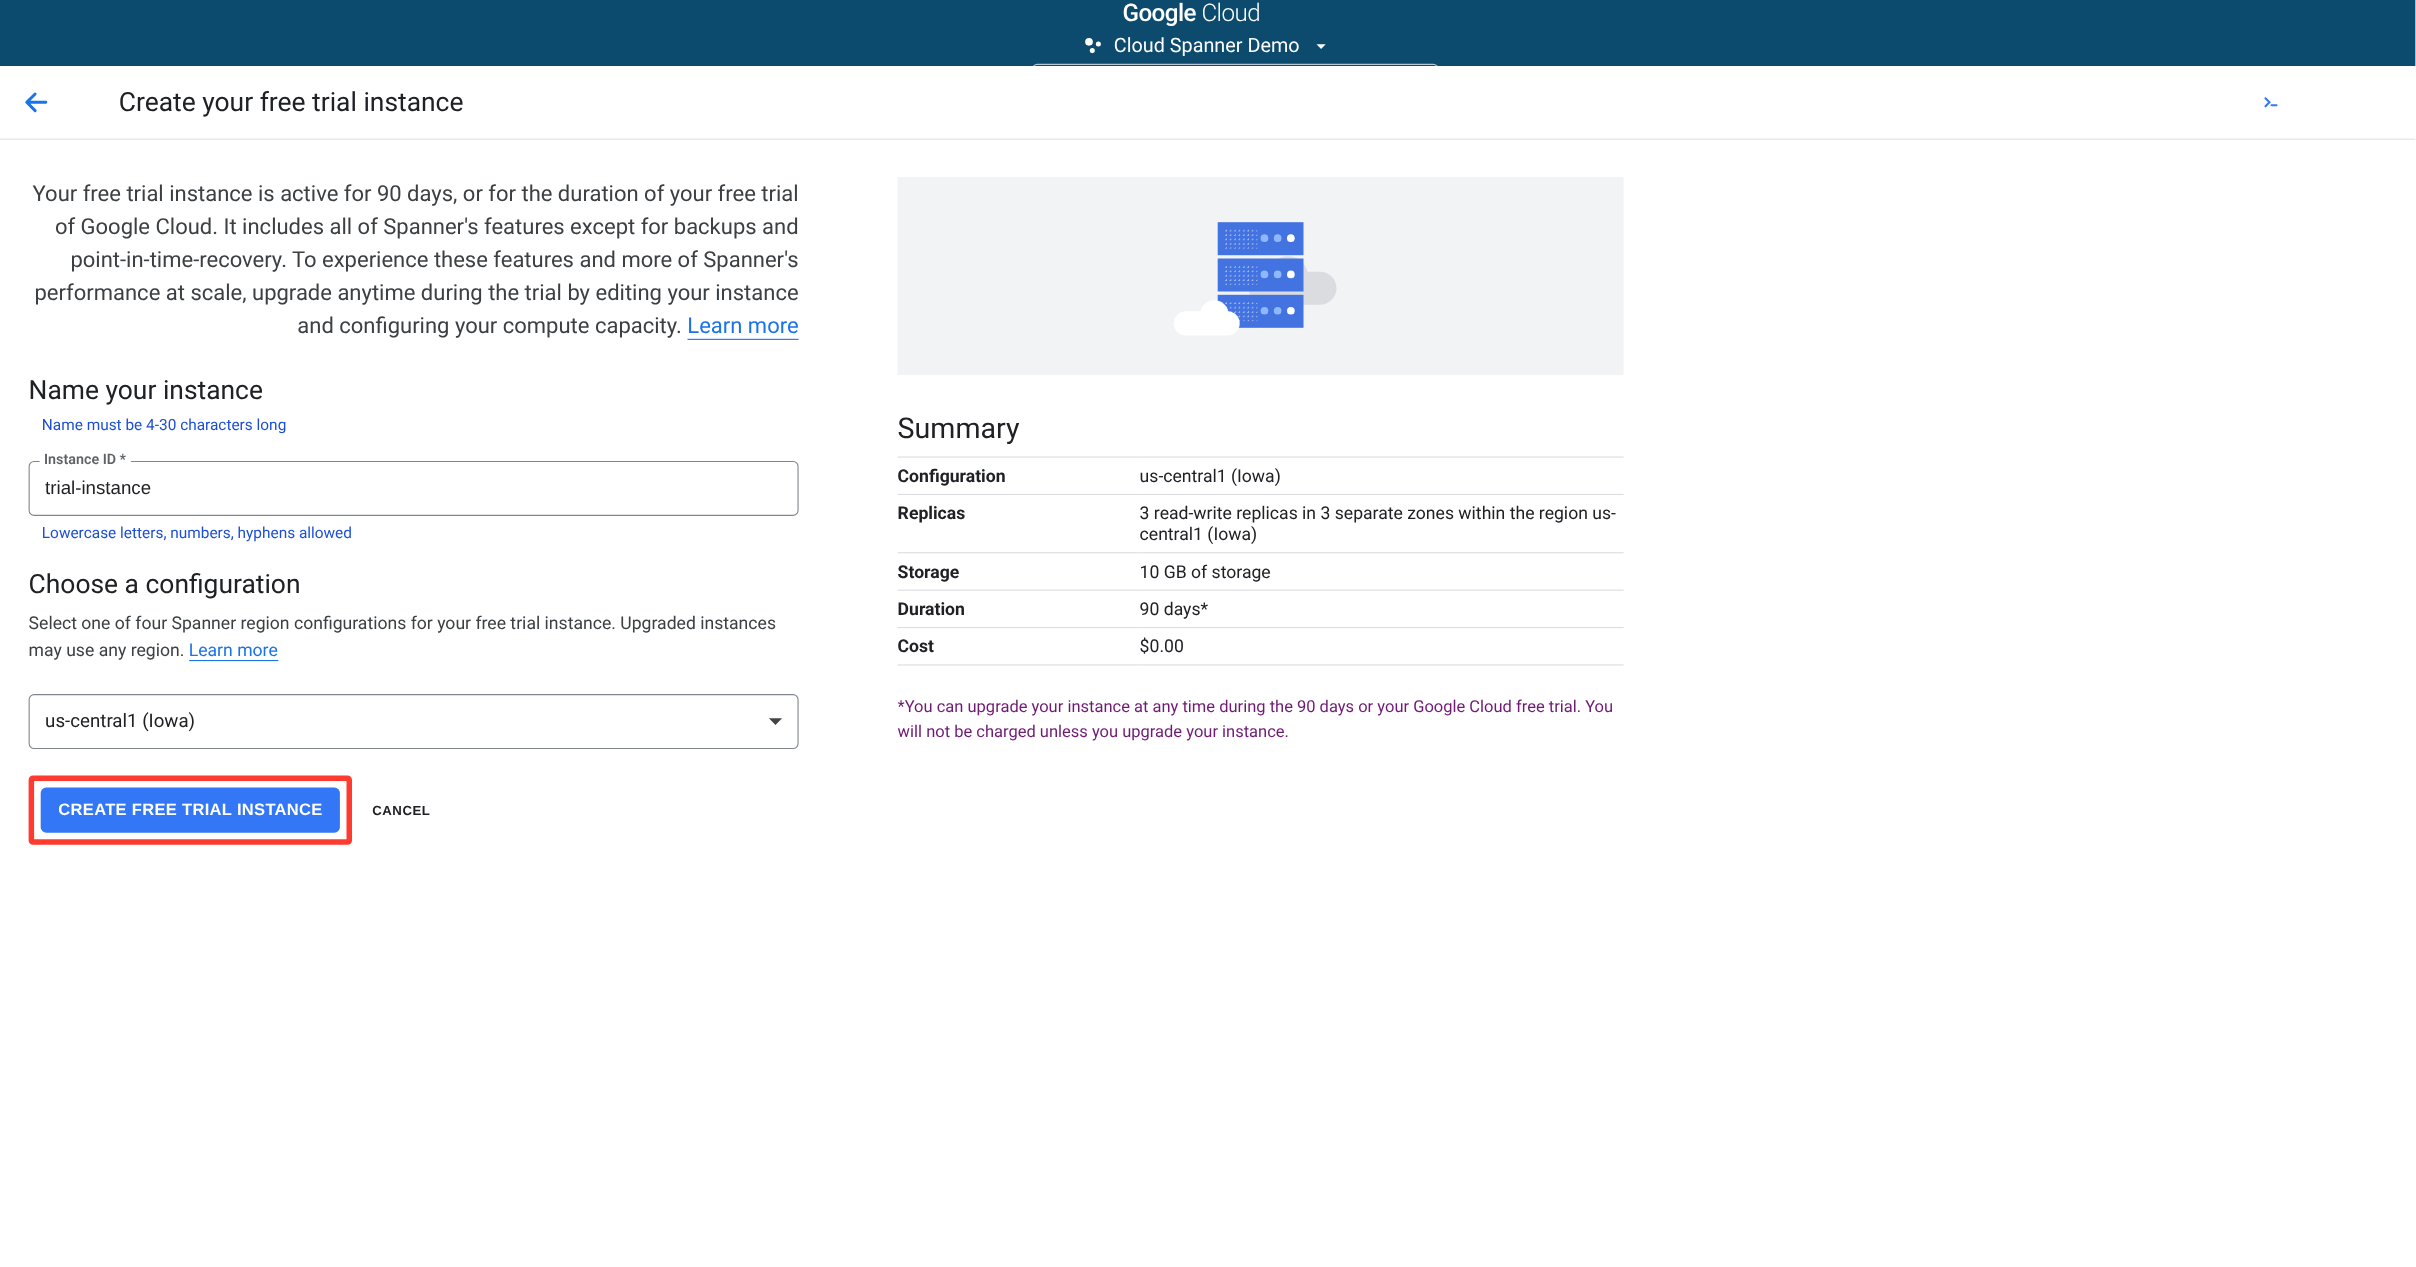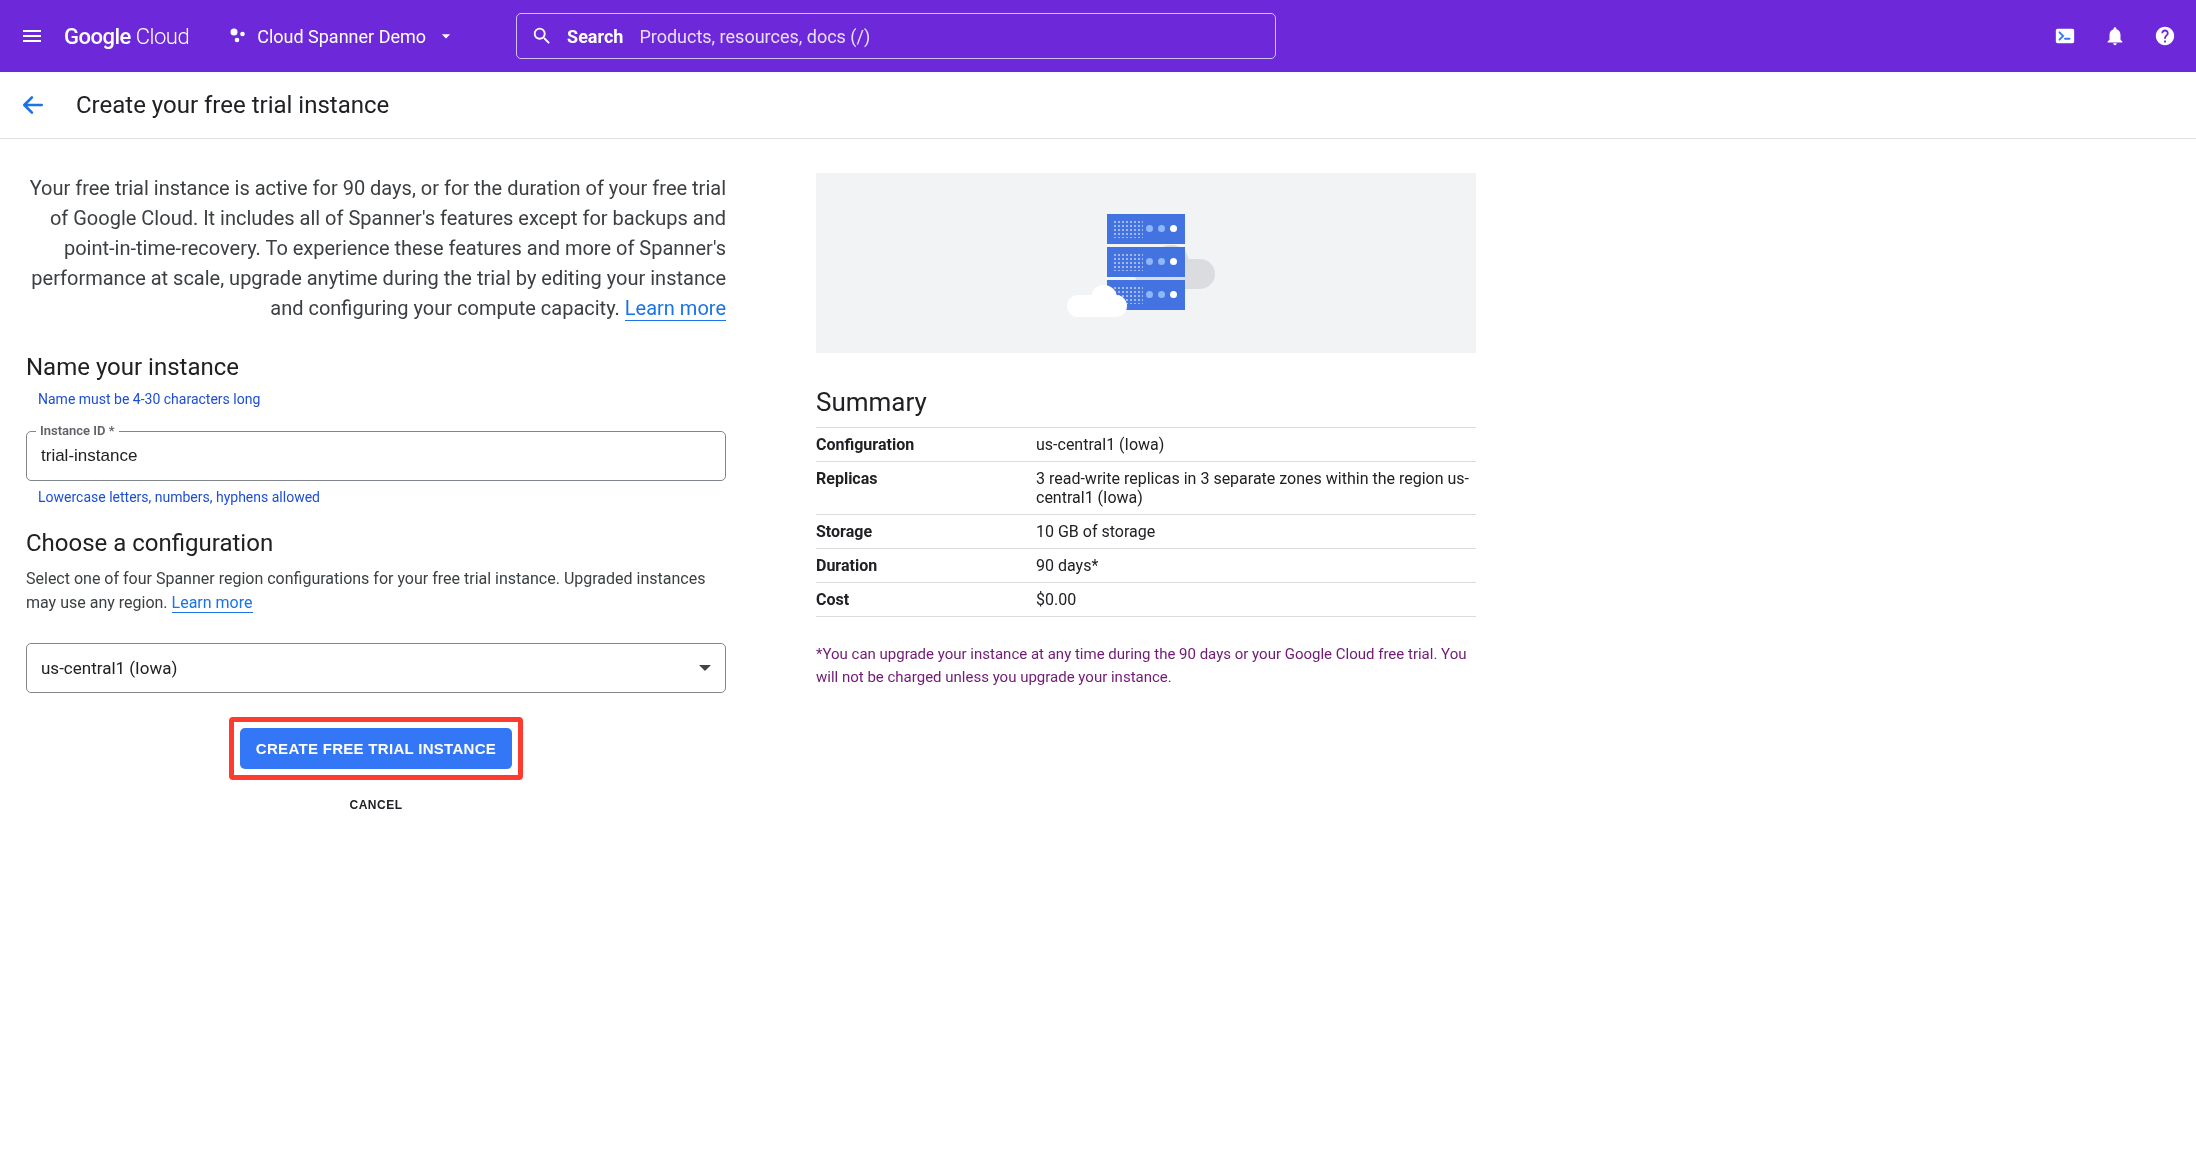--- a/index.html
+++ b/index.html
@@ -1,36 +1,36 @@
 <!DOCTYPE html>
 <html><head>
 <meta charset="utf-8">
 <style>
   * { box-sizing: border-box; margin: 0; padding: 0; }
   body { font-family: 'Google Sans', Roboto, Arial, sans-serif; font-size: 14px; color: #202124; background: #fff; }
   
   
-  .topbar { background: #6d28d9; height: 72px; display: flex; align-items: center; padding: 0 20px; color: #fff; }
+  .topbar { background: #0c4a6e; height: 60px; display: flex; align-items: center; padding: 0 20px; color: #fff; flex-direction: column; }
   .menu-icon { width: 24px; height: 24px; cursor: pointer; margin-right: 20px; }
   .logo { display: flex; align-items: center; margin-right: 30px; }
   .logo-text { font-size: 22px; letter-spacing: -0.5px; }
   .logo-text .bold { font-weight: 500; }
   .project-selector { display: flex; align-items: center; cursor: pointer; padding: 6px 10px; border-radius: 4px; }
   .project-dots { margin-right: 10px; }
   .project-name { font-size: 18px; font-weight: 400; margin-right: 10px; }
   .chevron-down { width: 20px; height: 20px; }
   .searchbox { flex: 1; max-width: 760px; margin-left: 50px; height: 46px; border: 1px solid rgba(255,255,255,0.7); border-radius: 5px; display: flex; align-items: center; padding: 0 14px; }
   .searchbox .search-icon { width: 22px; height: 22px; margin-right: 14px; }
   .searchbox .search-label { font-weight: 700; font-size: 18px; margin-right: 16px; }
   .searchbox .search-placeholder { font-size: 18px; color: rgba(255,255,255,0.85); }
   .topbar-right { margin-left: auto; display: flex; align-items: center; gap: 28px; }
   .topbar-right .icon { width: 22px; height: 22px; cursor: pointer; }
   
   
-  .pagehead { height: 67px; display: flex; align-items: center; padding: 0 20px; border-bottom: 1px solid #e0e0e0; }
+  .pagehead { height: 67px; display: flex; align-items: center; padding: 0 20px; border-bottom: 1px solid #e0e0e0; gap: 32px; }
   .back-arrow { width: 26px; height: 26px; cursor: pointer; margin-right: 30px; color: #1a73e8; }
   .page-title { font-size: 24px; font-weight: 400; color: #202124; }
   
   
   .content { display: flex; padding: 34px 26px; gap: 90px; }
   .left-col { flex: 0 0 700px; }
   .right-col { flex: 1; max-width: 660px; }
   
   .intro-text { font-size: 20px; line-height: 1.5; color: #3c4043; margin-bottom: 30px; text-align: right; }
   .link { color: #1a73e8; text-decoration: none; border-bottom: 1px solid #1a73e8; cursor: pointer; }
@@ -40,21 +40,21 @@
   
   .field-wrap { position: relative; margin-bottom: 8px; }
   .field-label { position: absolute; top: -8px; left: 10px; background: #fff; padding: 0 4px; font-size: 13px; color: #5f6368; font-weight: 600; }
   .field-input { width: 100%; height: 50px; border: 1px solid #80868b; border-radius: 5px; padding: 0 14px; font-size: 17px; color: #202124; outline: none; }
   .field-help { font-size: 14px; color: #1d4ed8; margin: 8px 0 24px 12px; }
   
   .select-wrap { position: relative; margin-bottom: 24px; margin-top: 28px; }
   .select-input { width: 100%; height: 50px; border: 1px solid #80868b; border-radius: 5px; padding: 0 14px; font-size: 17px; color: #202124; display: flex; align-items: center; justify-content: space-between; cursor: pointer; }
   .select-arrow { width: 0; height: 0; border-left: 6px solid transparent; border-right: 6px solid transparent; border-top: 6px solid #444; }
   
-  .buttons-row { display: flex; align-items: center; gap: 18px; flex-direction: column; }
+  .buttons-row { display: flex; align-items: center; gap: 18px; }
   .highlight-box { border: 5px solid #FF3B30; padding: 6px; border-radius: 4px; display: inline-block; }
   .btn-primary { background: #3377F6; color: #fff; border: none; border-radius: 5px; padding: 12px 16px; font-size: 15px; font-weight: 600; letter-spacing: 0.3px; cursor: pointer; }
   .btn-cancel { background: none; border: none; font-size: 12px; font-weight: 600; letter-spacing: 0.5px; color: #202124; cursor: pointer; }
   
   
   .illustration { background: #f1f3f4; height: 180px; display: flex; align-items: center; justify-content: center; margin-bottom: 34px; position: relative; overflow: hidden; }
   .servers { position: relative; }
   .server { width: 78px; height: 30px; background: #4372E1; margin-bottom: 3px; position: relative; display: flex; align-items: center; padding-left: 6px; }
   .server-dots { width: 30px; height: 18px; background-image: radial-gradient(circle, rgba(255,255,255,0.5) 0.8px, transparent 0.8px); background-size: 4px 4px; }
   .server-lights { margin-left: auto; display: flex; gap: 5px; padding-right: 8px; }

